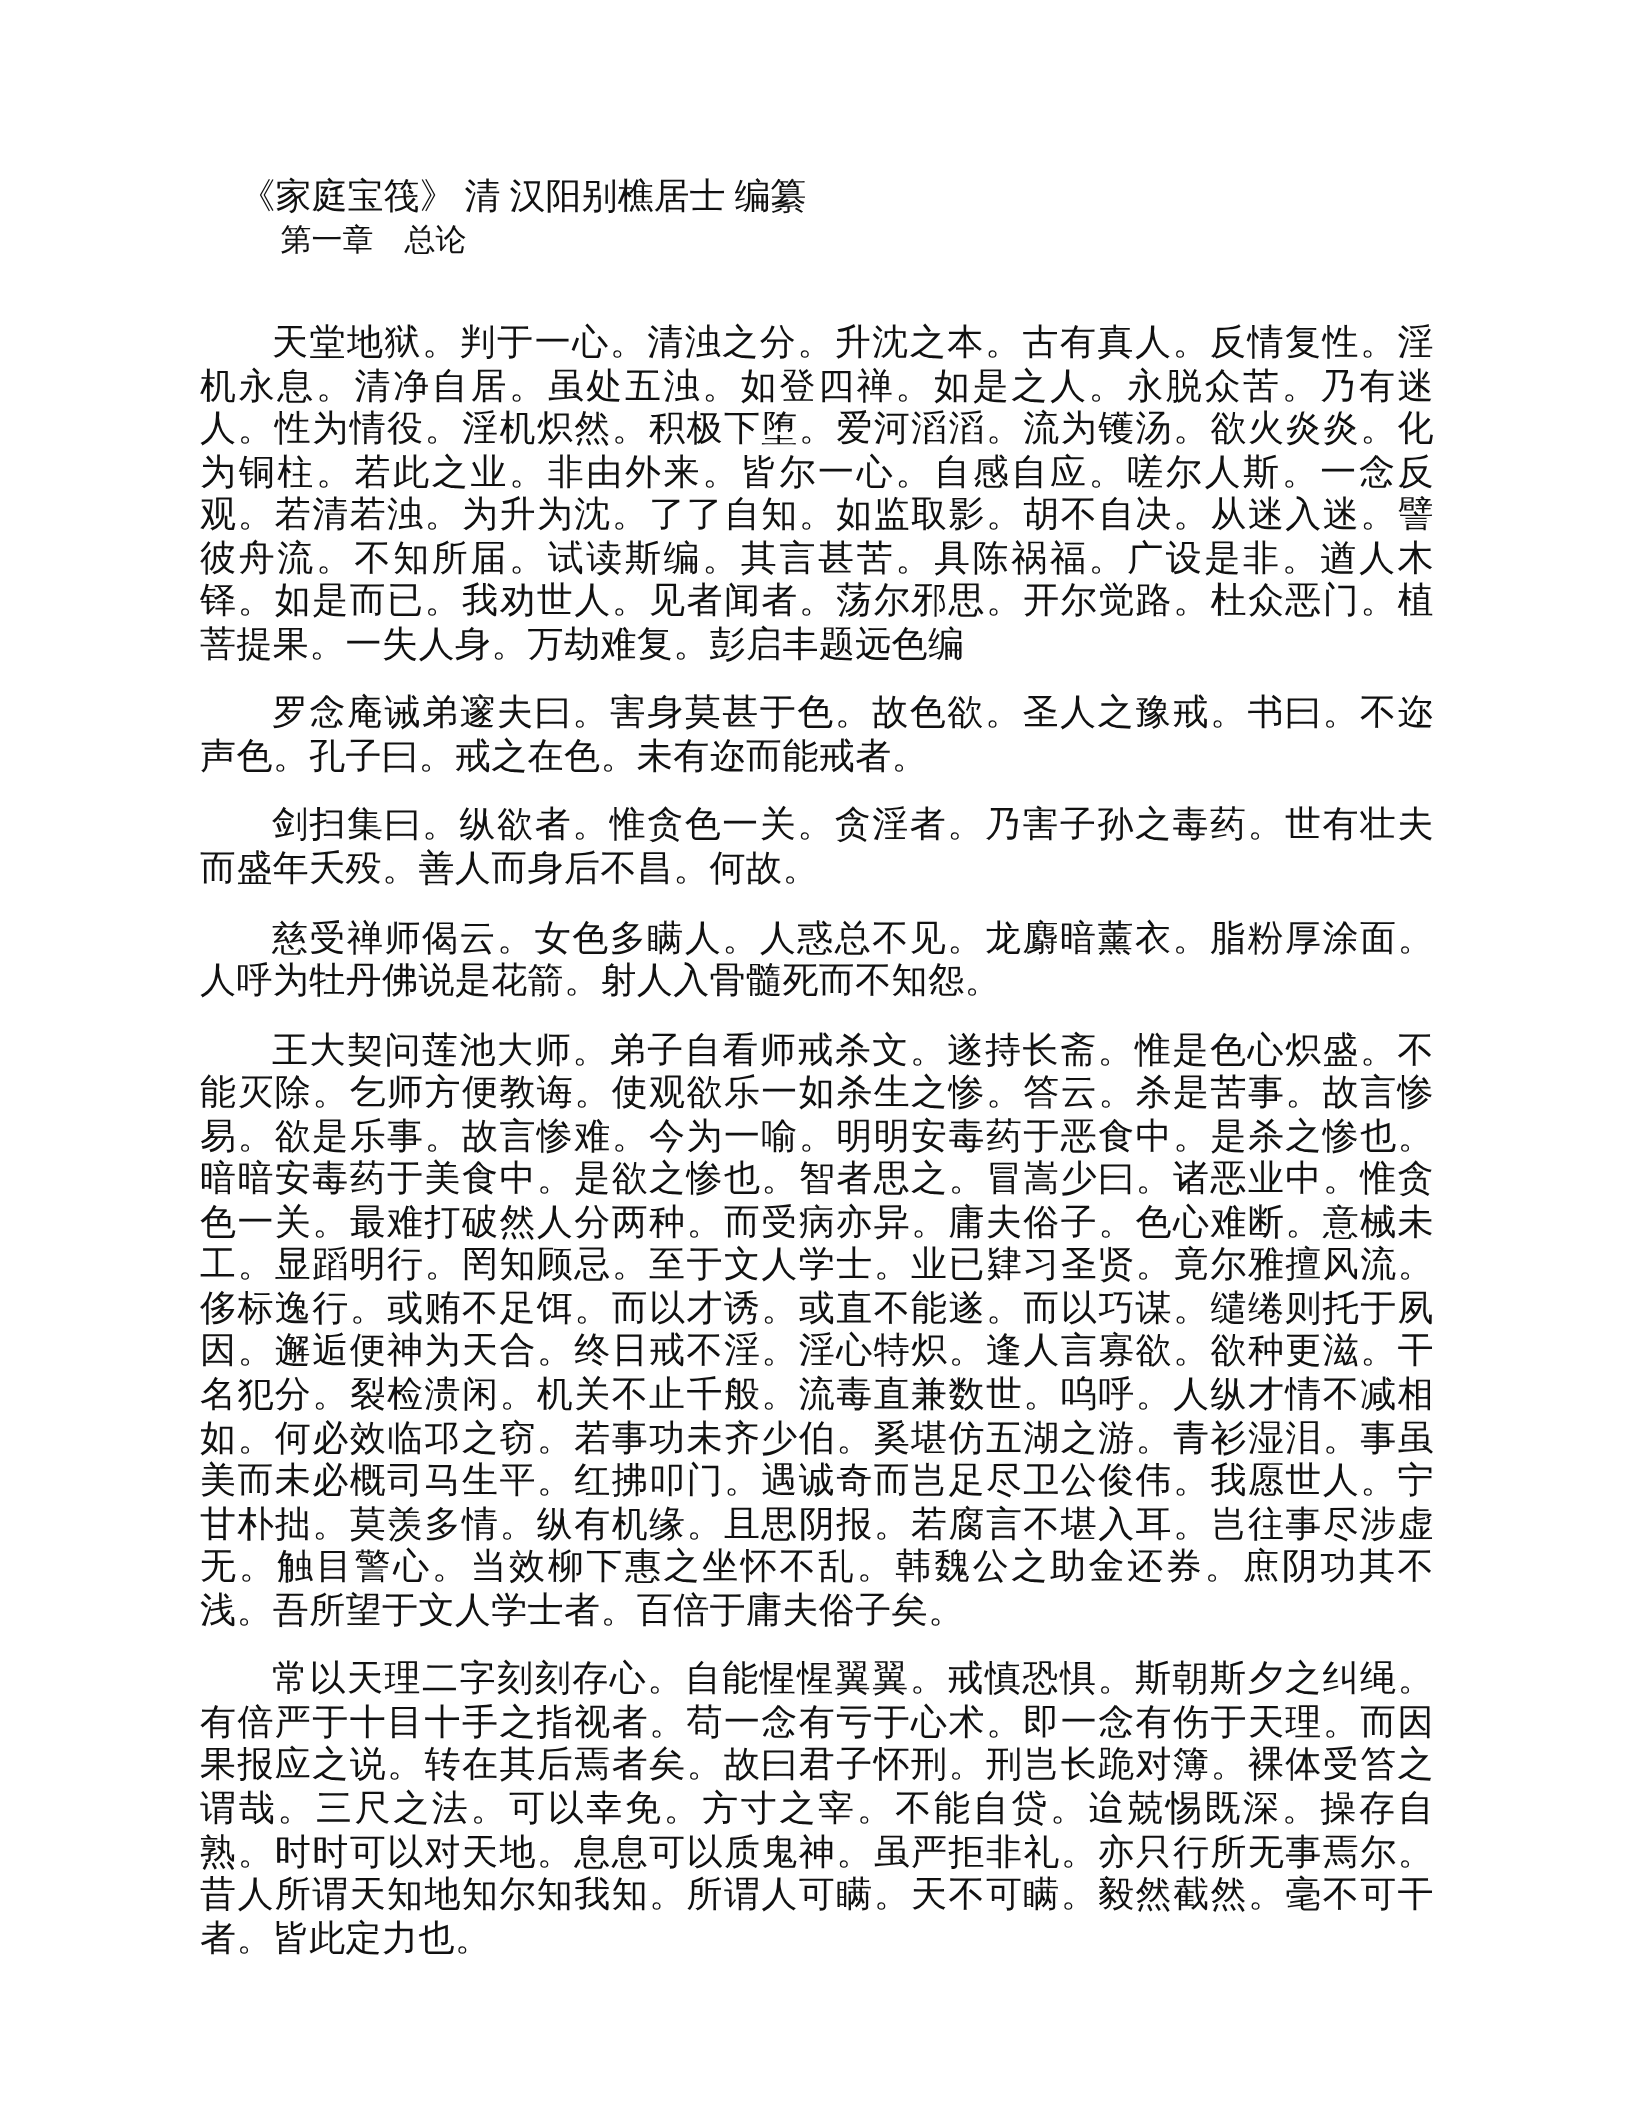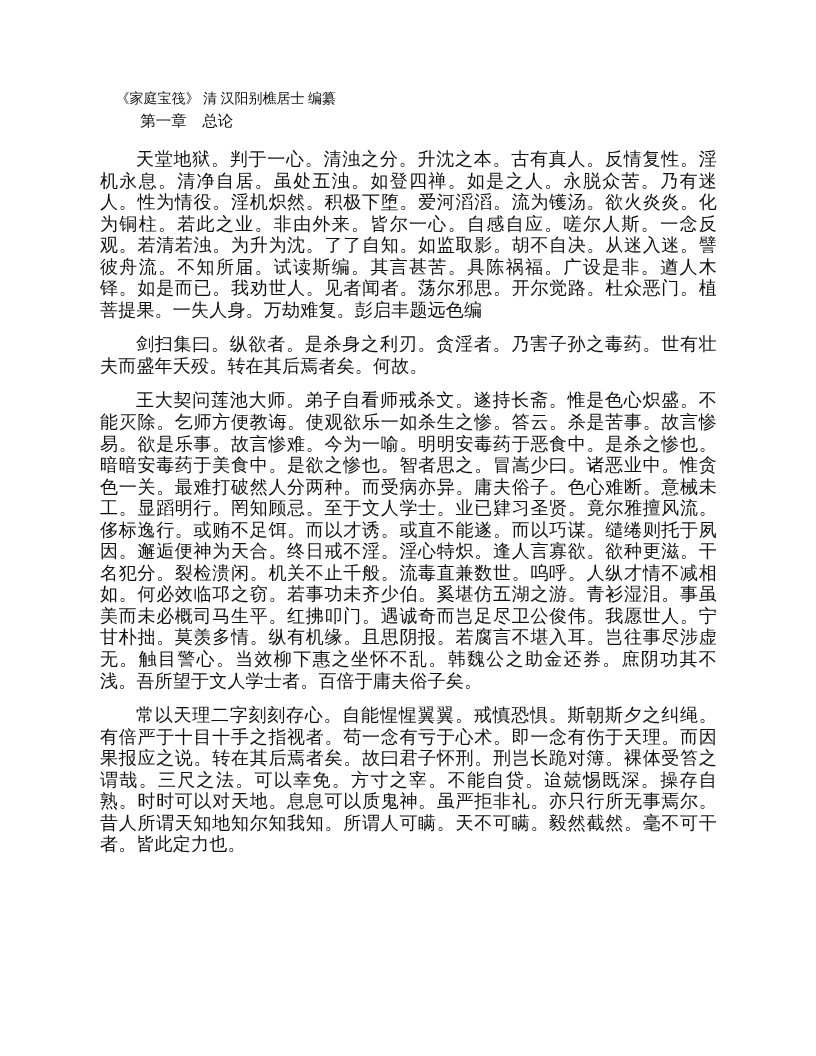--- a/index.html
+++ b/index.html
@@ -15,48 +15,50 @@
     color: #111111;
     overflow: hidden;
   }
   .page {
     position: absolute;
     top: 88px;
     left: 100px;
     width: 617px;
   }
   .title-line {
-    font-size: 14px;
+    font-size: 18px;
     font-weight: normal;
     line-height: 21.5px;
     margin: 0;
     text-indent: 1.1em;
     white-space: pre-wrap;
   }
   .chapter-line {
     font-size: 15.5px;
     font-weight: normal;
     line-height: 21.5px;
-    margin: 0 0 18px 0;
+    margin: 0 0 30px 0;
     text-indent: 2.6em;
     white-space: pre-wrap;
   }
   .para {
     font-size: 18px;
     line-height: 21.55px;
     margin: 0 0 13px 0;
     text-indent: 2em;
     text-align: justify;
     text-justify: inter-ideograph;
     letter-spacing: 0.2px;
   }
 </style>
 </head>
 <body>
 
 <div class="page">
   <p class="title-line">《家庭宝筏》 清 汉阳别樵居士 编纂</p>
   <p class="chapter-line">第一章　总论</p>
   <p class="para">天堂地狱。判于一心。清浊之分。升沈之本。古有真人。反情复性。淫机永息。清净自居。虽处五浊。如登四禅。如是之人。永脱众苦。乃有迷人。性为情役。淫机炽然。积极下堕。爱河滔滔。流为镬汤。欲火炎炎。化为铜柱。若此之业。非由外来。皆尔一心。自感自应。嗟尔人斯。一念反观。若清若浊。为升为沈。了了自知。如监取影。胡不自决。从迷入迷。譬彼舟流。不知所届。试读斯编。其言甚苦。具陈祸福。广设是非。遒人木铎。如是而已。我劝世人。见者闻者。荡尔邪思。开尔觉路。杜众恶门。植菩提果。一失人身。万劫难复。彭启丰题远色编</p>
-  <p class="para">剑扫集曰。纵欲者。是杀身之利刃。贪淫者。乃害子孙之毒药。世有壮夫而盛年夭殁。转在其后焉者矣。何故。</p>
+  <p class="para">罗念庵诫弟邃夫曰。害身莫甚于色。故色欲。圣人之豫戒。书曰。不迩声色。孔子曰。戒之在色。未有迩而能戒者。</p>
+  <p class="para">剑扫集曰。纵欲者。惟贪色一关。贪淫者。乃害子孙之毒药。世有壮夫而盛年夭殁。善人而身后不昌。何故。</p>
+  <p class="para">慈受禅师偈云。女色多瞒人。人惑总不见。龙麝暗薰衣。脂粉厚涂面。人呼为牡丹佛说是花箭。射人入骨髓死而不知怨。</p>
   <p class="para">王大契问莲池大师。弟子自看师戒杀文。遂持长斋。惟是色心炽盛。不能灭除。乞师方便教诲。使观欲乐一如杀生之惨。答云。杀是苦事。故言惨易。欲是乐事。故言惨难。今为一喻。明明安毒药于恶食中。是杀之惨也。暗暗安毒药于美食中。是欲之惨也。智者思之。冒嵩少曰。诸恶业中。惟贪色一关。最难打破然人分两种。而受病亦异。庸夫俗子。色心难断。意械未工。显蹈明行。罔知顾忌。至于文人学士。业已肄习圣贤。竟尔雅擅风流。侈标逸行。或贿不足饵。而以才诱。或直不能遂。而以巧谋。缱绻则托于夙因。邂逅便神为天合。终日戒不淫。淫心特炽。逢人言寡欲。欲种更滋。干名犯分。裂检溃闲。机关不止千般。流毒直兼数世。呜呼。人纵才情不减相如。何必效临邛之窃。若事功未齐少伯。奚堪仿五湖之游。青衫湿泪。事虽美而未必概司马生平。红拂叩门。遇诚奇而岂足尽卫公俊伟。我愿世人。宁甘朴拙。莫羡多情。纵有机缘。且思阴报。若腐言不堪入耳。岂往事尽涉虚无。触目警心。当效柳下惠之坐怀不乱。韩魏公之助金还券。庶阴功其不浅。吾所望于文人学士者。百倍于庸夫俗子矣。</p>
   <p class="para">常以天理二字刻刻存心。自能惺惺翼翼。戒慎恐惧。斯朝斯夕之纠绳。有倍严于十目十手之指视者。苟一念有亏于心术。即一念有伤于天理。而因果报应之说。转在其后焉者矣。故曰君子怀刑。刑岂长跪对簿。裸体受笞之谓哉。三尺之法。可以幸免。方寸之宰。不能自贷。迨兢惕既深。操存自熟。时时可以对天地。息息可以质鬼神。虽严拒非礼。亦只行所无事焉尔。昔人所谓天知地知尔知我知。所谓人可瞒。天不可瞒。毅然截然。毫不可干者。皆此定力也。</p>
 </div>
 
 </body></html>

